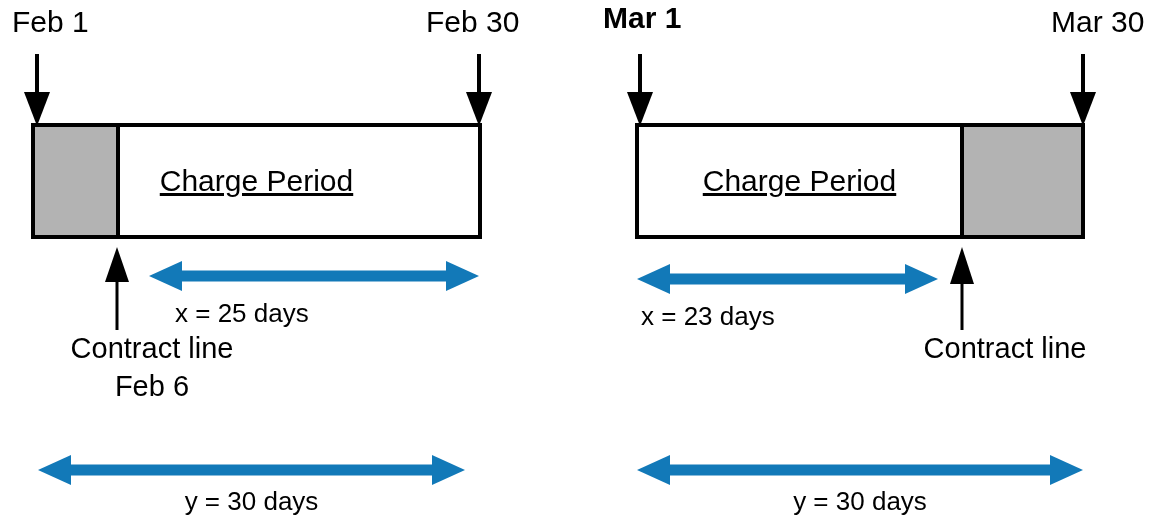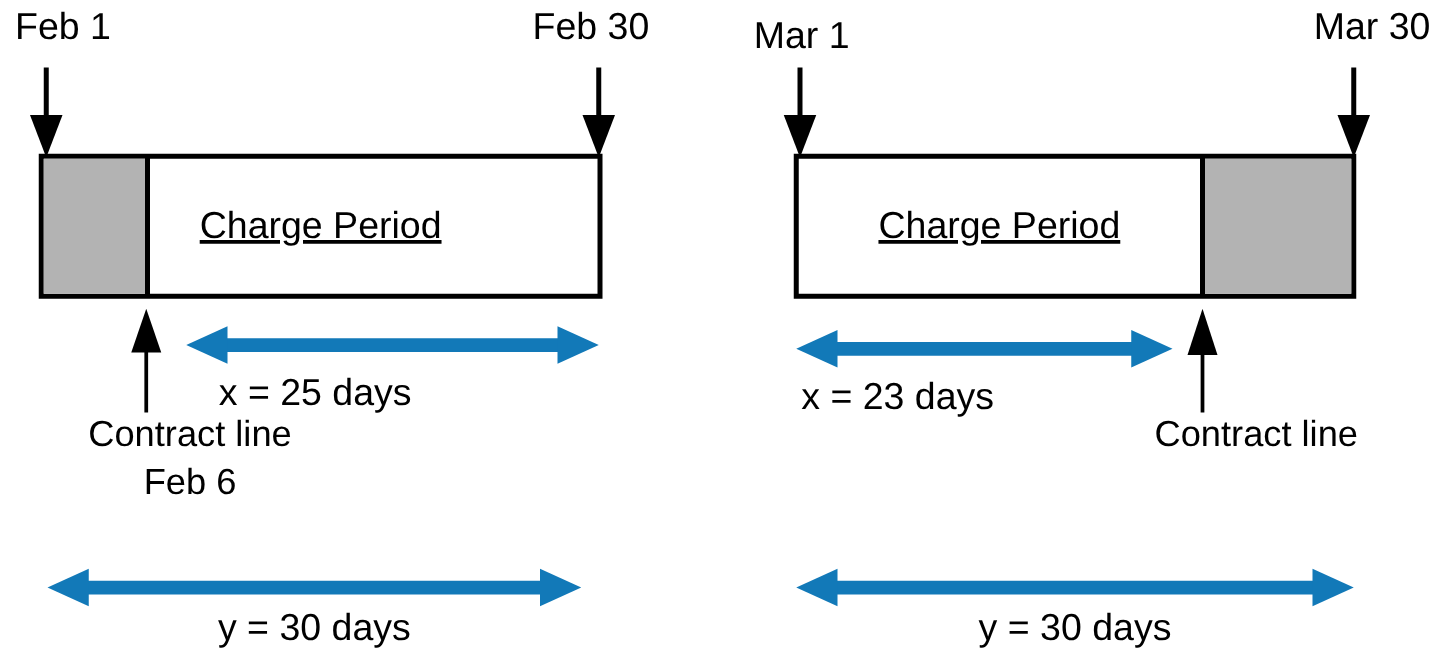--- a/index.html
+++ b/index.html
@@ -31,21 +31,21 @@
     line-height: 1.0;
   }
   .lbl-date {
     font-size: 30px;
   }
   .lbl-box {
     font-size: 30px;
     text-decoration: underline;
   }
   .lbl-measure {
-    font-size: 30px;
+    font-size: 26px;
   }
   .lbl-note {
     font-size: 29px;
     text-align: center;
     line-height: 1.30;
     white-space: normal;
     padding-left: 43px;
   }
   .lbl-note div { display: block; }
 </style>
@@ -132,21 +132,21 @@
 
   <div class="lbl lbl-measure" style="left:175px; top:300px; width:380px; text-align:left;">x = 25 days</div>
 
   <div class="lbl lbl-measure" style="left:38px; top:488px; width:427px; text-align:center;">y = 30 days</div>
 
   <div class="lbl lbl-note" style="left:0px; top:330px; width:218px;">
     <div>Contract line</div>
     <div>Feb 6</div>
   </div>
 
-  <div class="lbl lbl-date" style="left:603px; top:14px;">Mar 1</div>
+  <div class="lbl lbl-date" style="left:603px; top:3px;font-weight:bold;">Mar 1</div>
 
   <div class="lbl lbl-date" style="left:1051px; top:7px;">Mar 30</div>
 
   <div class="lbl lbl-box" style="left:637px; top:166px; width:325px; text-align:center;">Charge Period</div>
 
   <div class="lbl lbl-measure" style="left:641px; top:303px;">x = 23 days</div>
 
   <div class="lbl lbl-measure" style="left:637px; top:488px; width:446px; text-align:center;">y = 30 days</div>
 
   <div class="lbl lbl-note" style="left:862px; top:330px; width:200px;">

